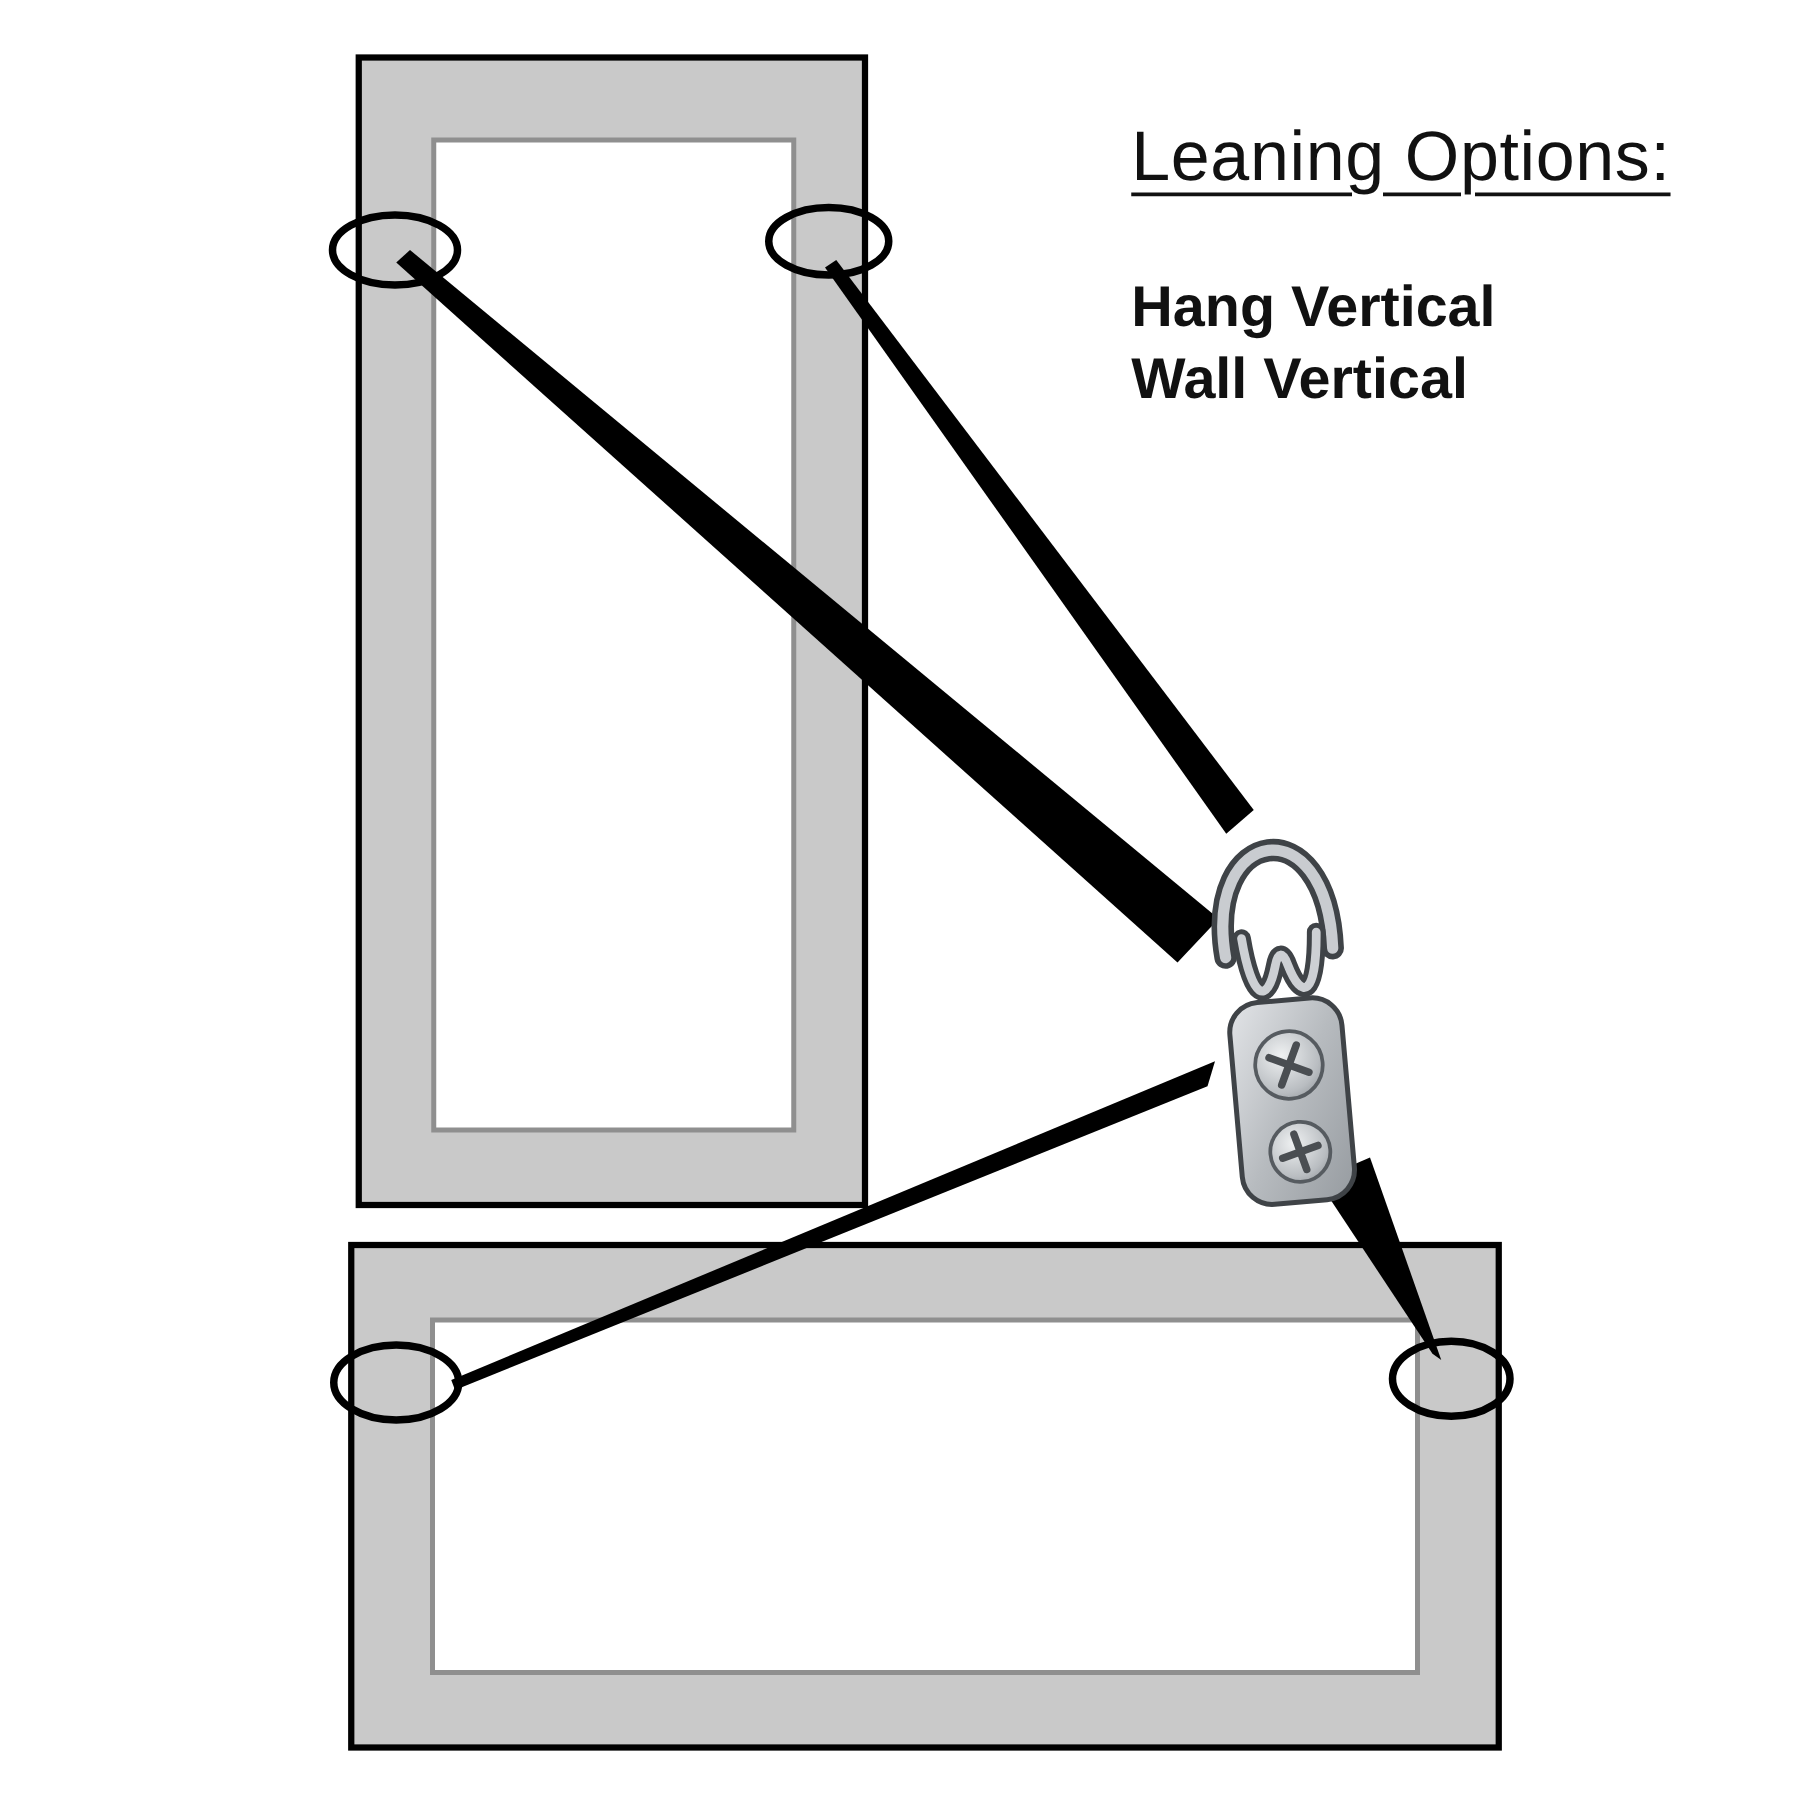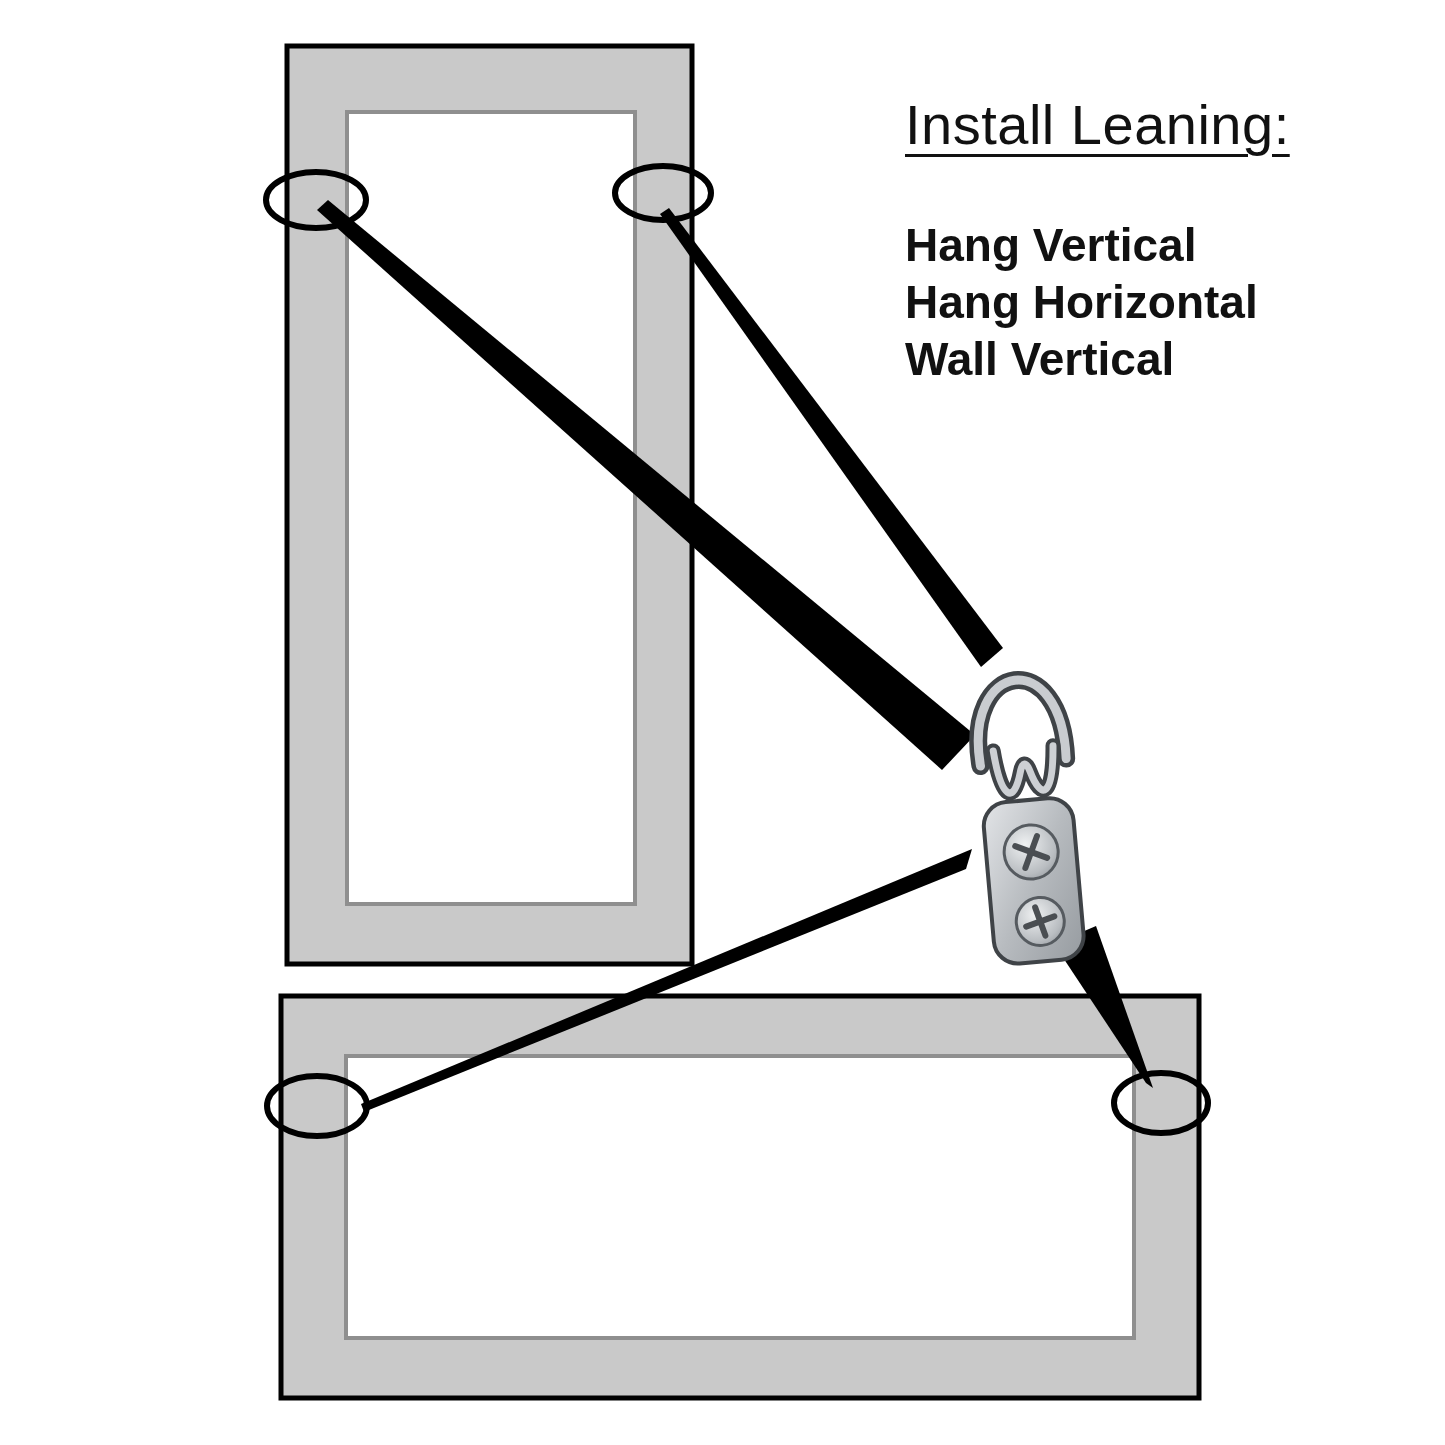--- a/index.html
+++ b/index.html
@@ -110,21 +110,20 @@
         <circle cx="1034" cy="922" r="24" fill="url(#screw)" stroke="#565b60" stroke-width="3"></circle>
         <g transform="rotate(-15 1034 922)" stroke="#4a4e52" stroke-width="6" stroke-linecap="round">
           <line x1="1019" y1="922" x2="1049" y2="922"></line>
           <line x1="1034" y1="907" x2="1034" y2="937"></line>
         </g>
       </g>
     </g>
   </svg>
 
   <div class="text-block">
-    <div class="title">Install Leaning:</div>
+    <div class="title">Leaning Options:</div>
     <div class="options">
       <div>Hang Vertical</div>
-      <div>Hang Horizontal</div>
       <div>Wall Vertical</div>
     </div>
   </div>
 
 </div>
 
 </body></html>

